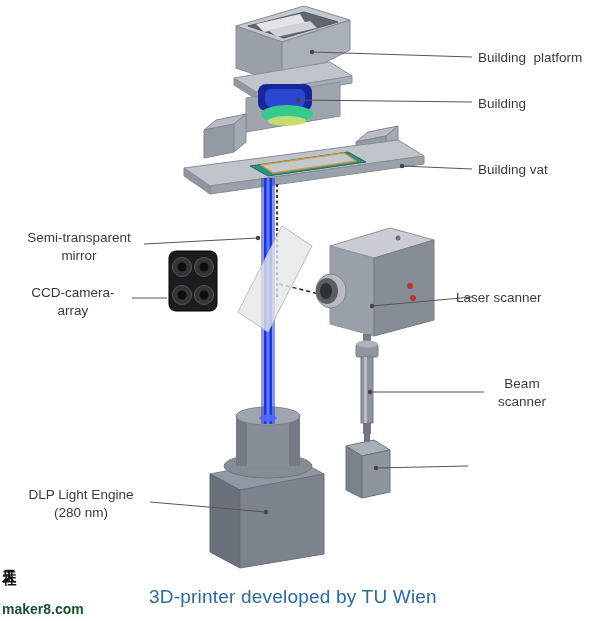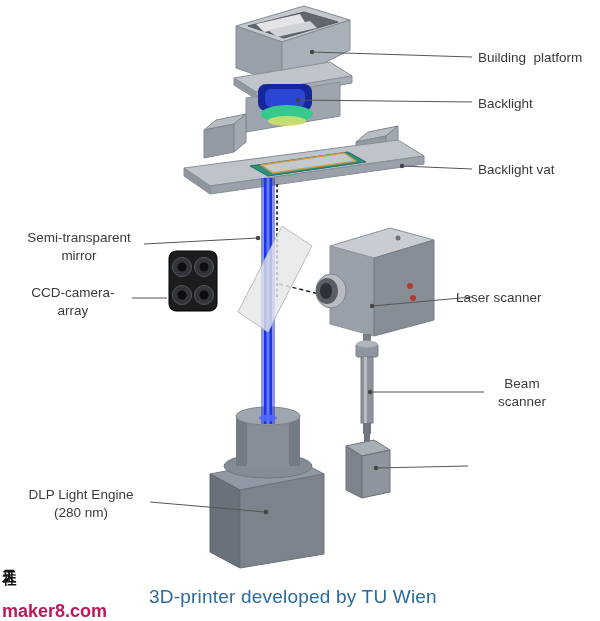--- a/index.html
+++ b/index.html
@@ -16,21 +16,21 @@
   .caption{
     position:absolute;left:0;right:0;top:586px;text-align:center;
     font-size:19px;color:#2b6a9e;font-weight:500;letter-spacing:.2px;
   }
   .wm-cn{
     position:absolute;left:1px;top:558px;height:46px;width:18px;
     writing-mode:vertical-rl;text-orientation:upright;
     font-weight:700;font-size:14px;color:#111;letter-spacing:1px;
   }
   .wm-site{
-    position:absolute;left:2px;top:601px;font-weight:700;font-size:18px;color:#be185d;
+    position:absolute;left:2px;top:601px;font-weight:700;font-size:14px;color:#14532d;
   }
 </style>
 </head>
 <body>
 
 <div class="stage">
 
   <svg width="600" height="621" viewBox="0 0 600 621">
 
     <g stroke-linejoin="round">
@@ -145,22 +145,22 @@
         <circle cx="376" cy="468" r="2.2" fill="#444" stroke="none"></circle>
       <line x1="144" y1="244" x2="258" y2="238"></line> 
         <circle cx="258" cy="238" r="2.2" fill="#444" stroke="none"></circle>
       <line x1="132" y1="298" x2="167" y2="298"></line>
       <line x1="150" y1="502" x2="266" y2="512"></line> 
         <circle cx="266" cy="512" r="2.2" fill="#444" stroke="none"></circle>
     </g>
   </svg>
 
   <div class="lbl" style="left:478px;top:49px;">Building  platform</div>
-  <div class="lbl" style="left:478px;top:95px;">Backlight</div>
-  <div class="lbl" style="left:478px;top:161px;">Backlight vat</div>
+  <div class="lbl" style="left:478px;top:95px;">Building</div>
+  <div class="lbl" style="left:478px;top:161px;">Building vat</div>
   <div class="lbl" style="left:456px;top:289px;">Laser scanner</div>
   <div class="lbl center" style="left:486px;top:375px;width:72px;">Beam
 scanner</div>
   <div class="lbl center" style="left:16px;top:284px;width:114px;">CCD-camera-
 array</div>
   <div class="lbl center" style="left:16px;top:229px;width:126px;">Semi-transparent
 mirror</div>
   <div class="lbl center" style="left:12px;top:486px;width:138px;">DLP Light Engine
 (280 nm)</div>
 

